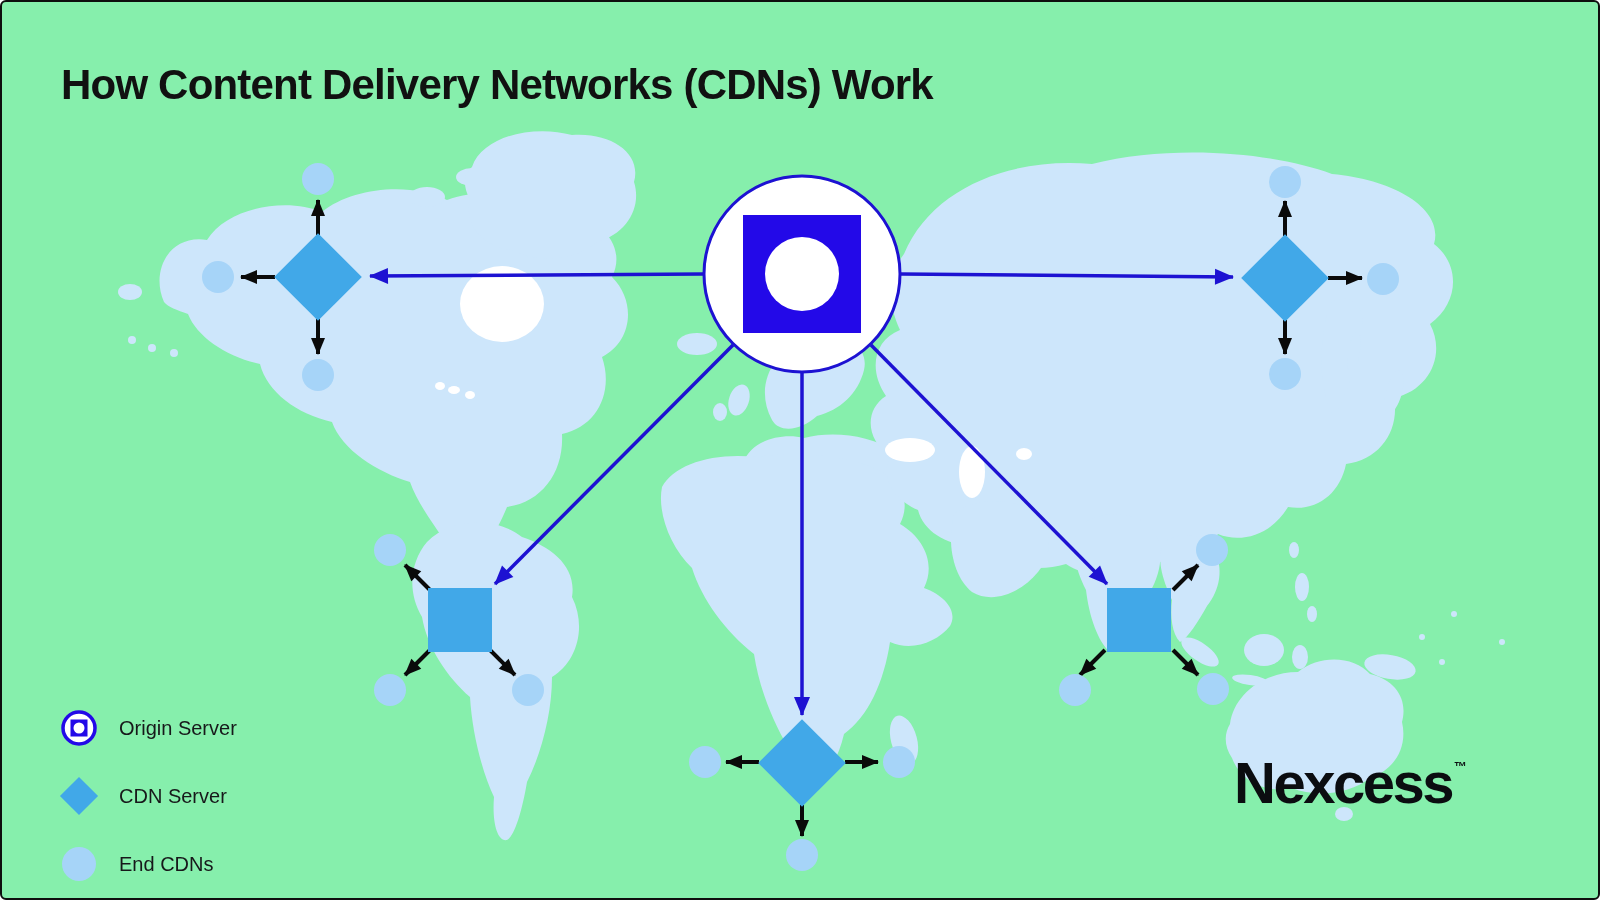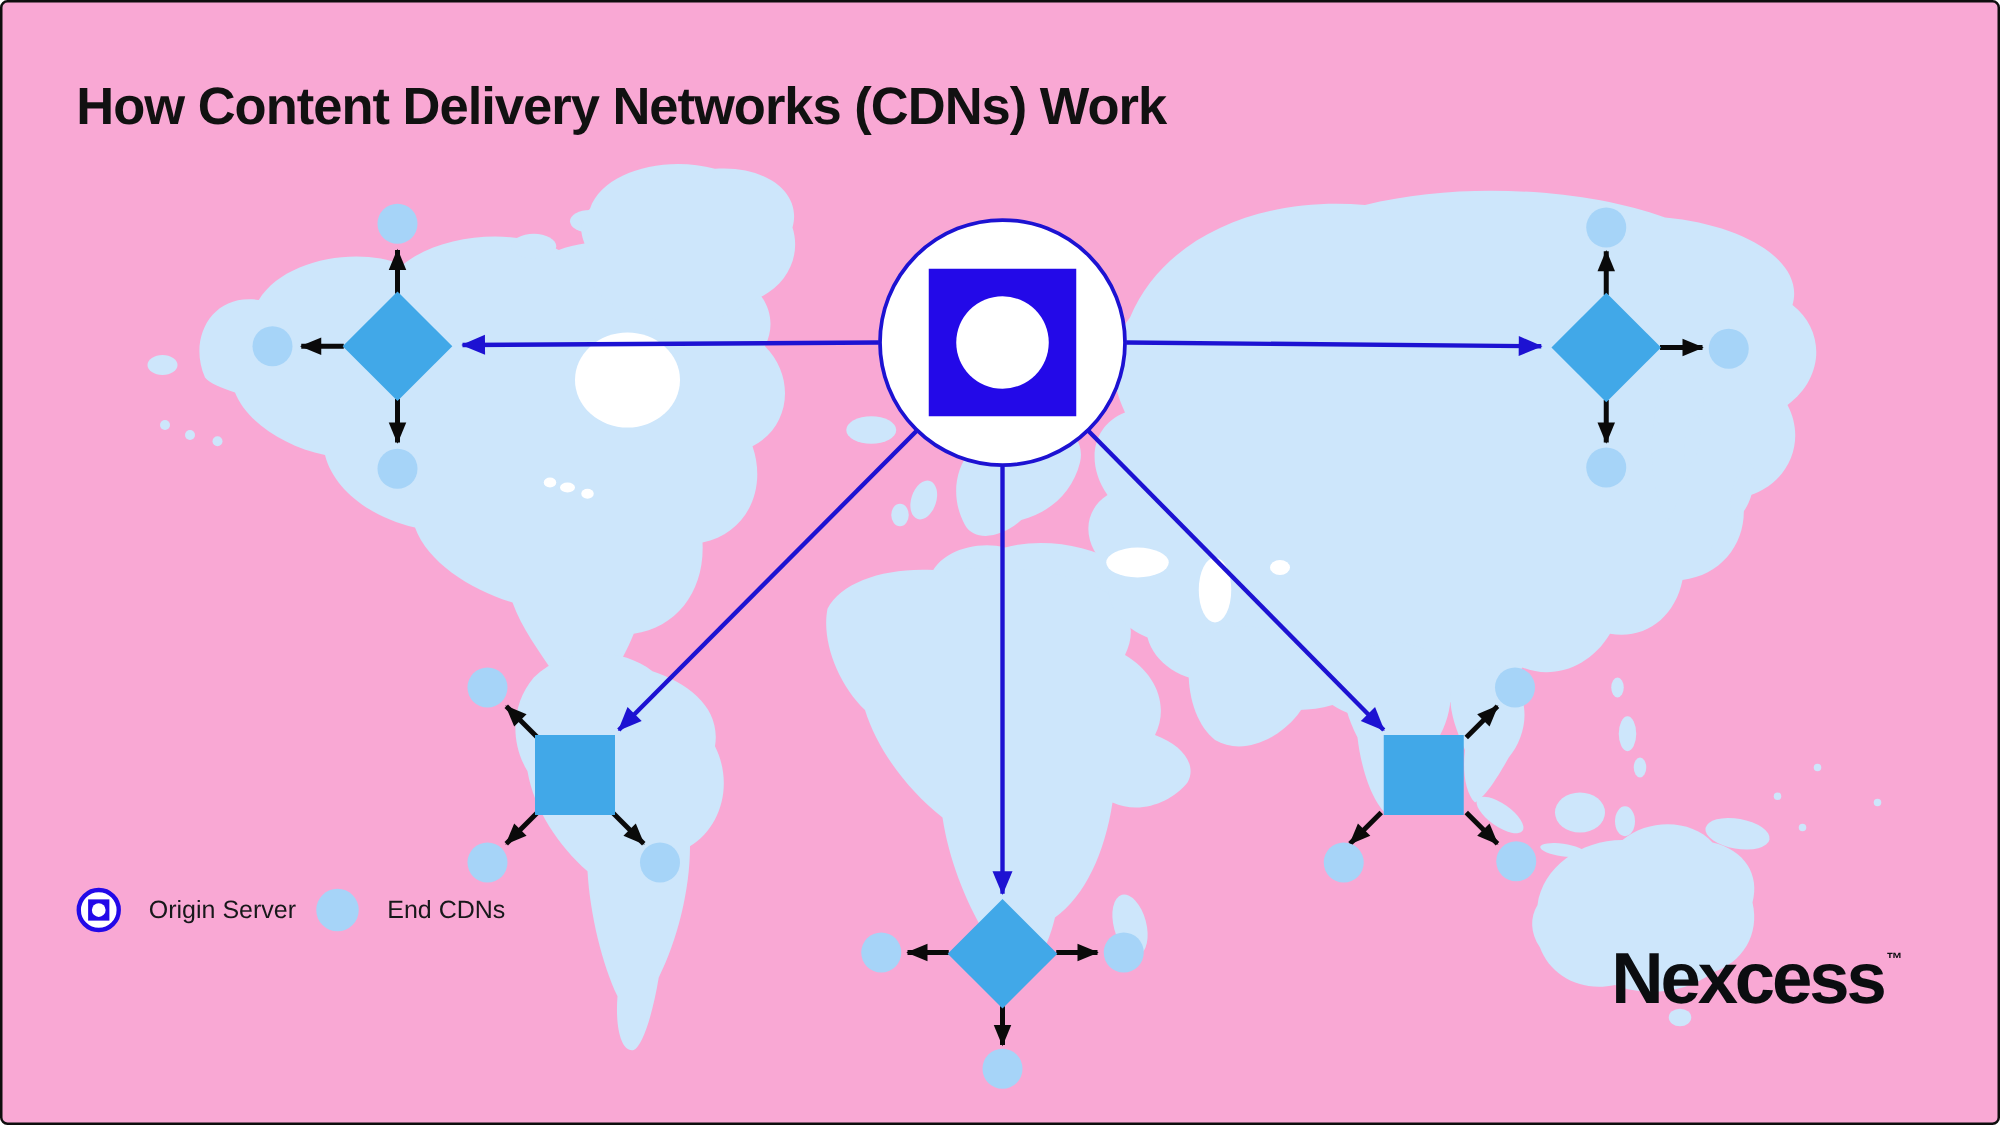--- a/index.html
+++ b/index.html
@@ -3,46 +3,46 @@
 <meta charset="utf-8">
 <style>
   html,body{margin:0;padding:0;}
   body{
     width:1600px;height:900px;position:relative;background:#ffffff;
     font-family:"Liberation Sans",sans-serif;
     -webkit-font-smoothing:antialiased;
   }
   .frame{
     position:absolute;inset:0;border:2px solid #0e0e0e;border-radius:6px;
-    overflow:hidden;background:#f9a8d4;box-sizing:border-box;
+    overflow:hidden;background:#86efac;box-sizing:border-box;
   }
   .title{
     position:absolute;left:59px;top:60px;margin:0;
     font-size:42px;font-weight:700;letter-spacing:-0.8px;
     color:var(--title-text,#111);line-height:1.1;white-space:nowrap;
   }
   svg.map{position:absolute;left:0;top:0;}
   .land{fill:var(--land,#CDE6FB);}
   .sea-cut{fill:#ffffff;}
   .blue-line{stroke:var(--line-blue,#1D12D2);stroke-width:3.5;fill:none;}
   .black-line{stroke:var(--arrow-black,#0a0a0a);stroke-width:4;fill:none;}
   .blue-head{fill:var(--line-blue,#1D12D2);}
   .black-head{fill:var(--arrow-black,#0a0a0a);}
   .cdn{fill:var(--cdn-blue,#41A8E8);}
   .user{fill:var(--end-user-blue,#A6D4F8);}
   .origin-ring{fill:#ffffff;stroke:var(--line-blue,#1D12D2);stroke-width:3;}
   .origin-square{fill:var(--origin-blue,#2309E8);}
   .origin-hole{fill:#ffffff;}
   .legend{
-    position:absolute;left:57px;top:707px;display:flex;flex-direction:row;gap:13px;
+    position:absolute;left:57px;top:707px;display:flex;flex-direction:column;gap:30px;
   }
   .legend-row{display:flex;align-items:center;height:38px;gap:20px;}
   .legend-label{font-size:20px;color:#17181a;}
   .brand{
-    position:absolute;left:1287px;top:752px;display:flex;align-items:flex-start;
+    position:absolute;left:1232px;top:752px;display:flex;align-items:flex-start;
     color:#0b0d10;
   }
   .brand-text{font-size:58px;font-weight:700;letter-spacing:-2.5px;line-height:1;}
   .tm{font-size:13px;font-weight:700;margin-top:5px;margin-left:2px;}
 </style>
 </head>
 <body>
 
 <div class="frame">
 
@@ -236,20 +236,26 @@
     <div class="legend-row">
       <svg width="40" height="40" viewBox="0 0 40 40">
         <circle cx="20" cy="20" r="16" fill="#ffffff" stroke="var(--origin-blue,#2309E8)" stroke-width="3.5"></circle>
         <rect x="11.5" y="11.5" width="17" height="17" fill="var(--origin-blue,#2309E8)"></rect>
         <circle cx="20" cy="20" r="5.5" fill="#ffffff"></circle>
       </svg>
       <span class="legend-label">Origin Server</span>
     </div>
     <div class="legend-row">
       <svg width="40" height="40" viewBox="0 0 40 40">
+        <rect x="6.5" y="6.5" width="27" height="27" fill="var(--cdn-blue,#41A8E8)" transform="rotate(45 20 20)"></rect>
+      </svg>
+      <span class="legend-label">CDN Server</span>
+    </div>
+    <div class="legend-row">
+      <svg width="40" height="40" viewBox="0 0 40 40">
         <circle cx="20" cy="20" r="17" fill="var(--end-user-blue,#A6D4F8)"></circle>
       </svg>
       <span class="legend-label">End CDNs</span>
     </div>
   </div>
 
   <div class="brand">
     <span class="brand-text">Nexcess</span>
     <span class="tm">™</span>
   </div>

